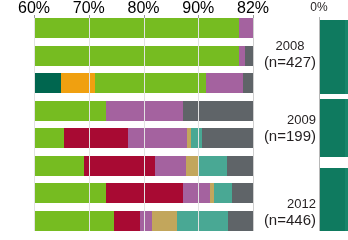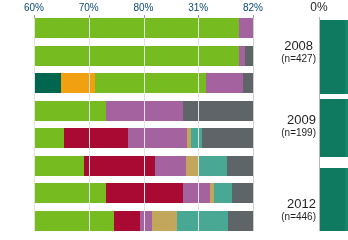--- a/index.html
+++ b/index.html
@@ -19,22 +19,22 @@
     left:0; top:0;
     width:270px; height:231px;
   }
   .axis-labels{
     position:absolute; left:0; top:0; width:270px; height:16px;
   }
   .axis-label{
     position:absolute;
     top:0;
     transform:translateX(-50%);
-    font-size:10px;
-    color:#0c4a6e;
+    font-size:16px;
+    color:#000000;
     line-height:15px;
     white-space:nowrap;
   }
   .tick{
     position:absolute;
     width:1px;
     background:#9a9a9a;
     top:15px;height:5px;
   }
   .plot{
@@ -93,21 +93,21 @@
   }
   .group-label{
     position:absolute;
     right:32px;
     text-align:right;
     color:#231f20;
     line-height:1.18;
     white-space:nowrap;
   }
   .group-year{font-size:13px;}
-  .group-n{font-size:10px;}
+  .group-n{font-size:15px;}
   .right-bar{
     position:absolute;
     left:50px;
     width:28px;
   }
   .right-bar-edge{
     position:absolute;
     right:0;top:0;bottom:0;
     width:3px;
   }
@@ -119,21 +119,21 @@
 
   <div class="left-panel">
 
     <div class="axis-labels" id="axis-labels">
         <div class="axis-label" style="left: 34px;">60%</div>
         <div class="tick" style="left: 34px;"></div>
         <div class="axis-label" style="left: 88.75px;">70%</div>
         <div class="tick" style="left: 89px;"></div>
         <div class="axis-label" style="left: 143.5px;">80%</div>
         <div class="tick" style="left: 144px;"></div>
-        <div class="axis-label" style="left: 198.25px;">31%</div>
+        <div class="axis-label" style="left: 198.25px;">90%</div>
         <div class="tick" style="left: 198px;"></div>
         <div class="axis-label" style="left: 253px;">82%</div>
         <div class="tick" style="left: 253px;"></div>
       </div>
 
     <div class="plot" id="plot-area">
       <div class="plot-border-right"></div>
     <div class="gridline" style="left: 34px;"></div>
         <div class="gridline" style="left: 89px;"></div>
         <div class="gridline" style="left: 144px;"></div>

